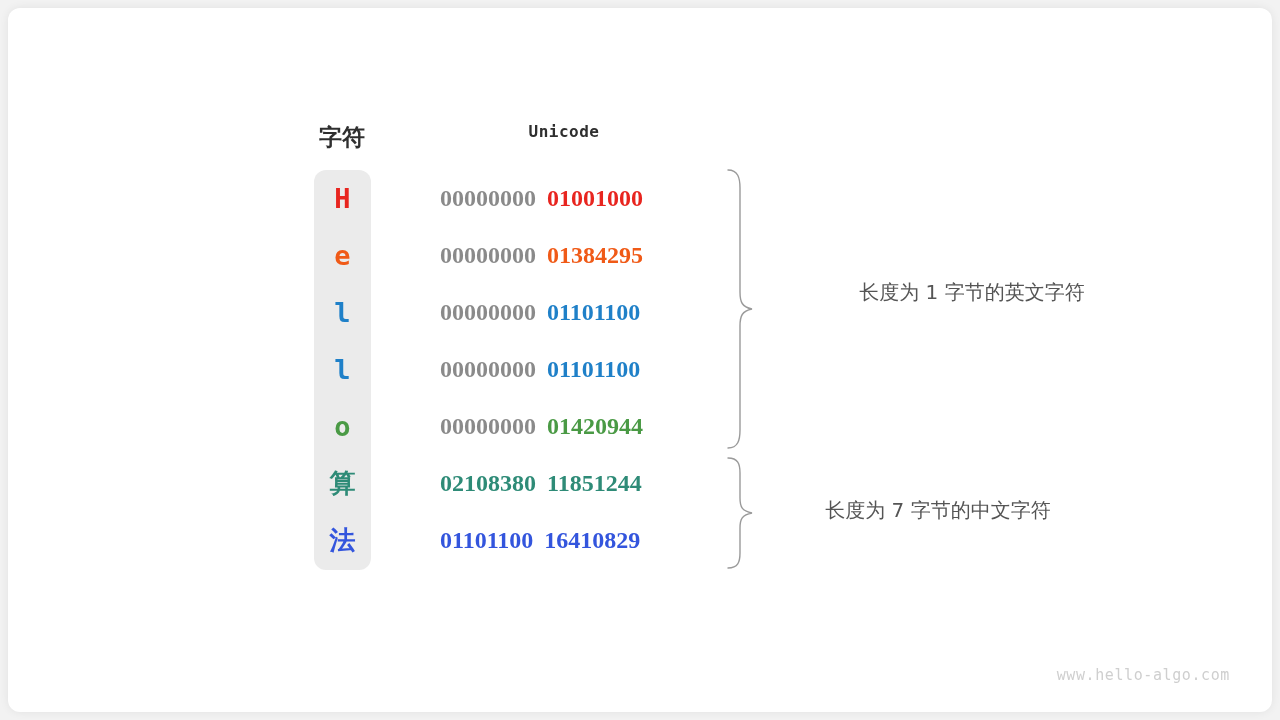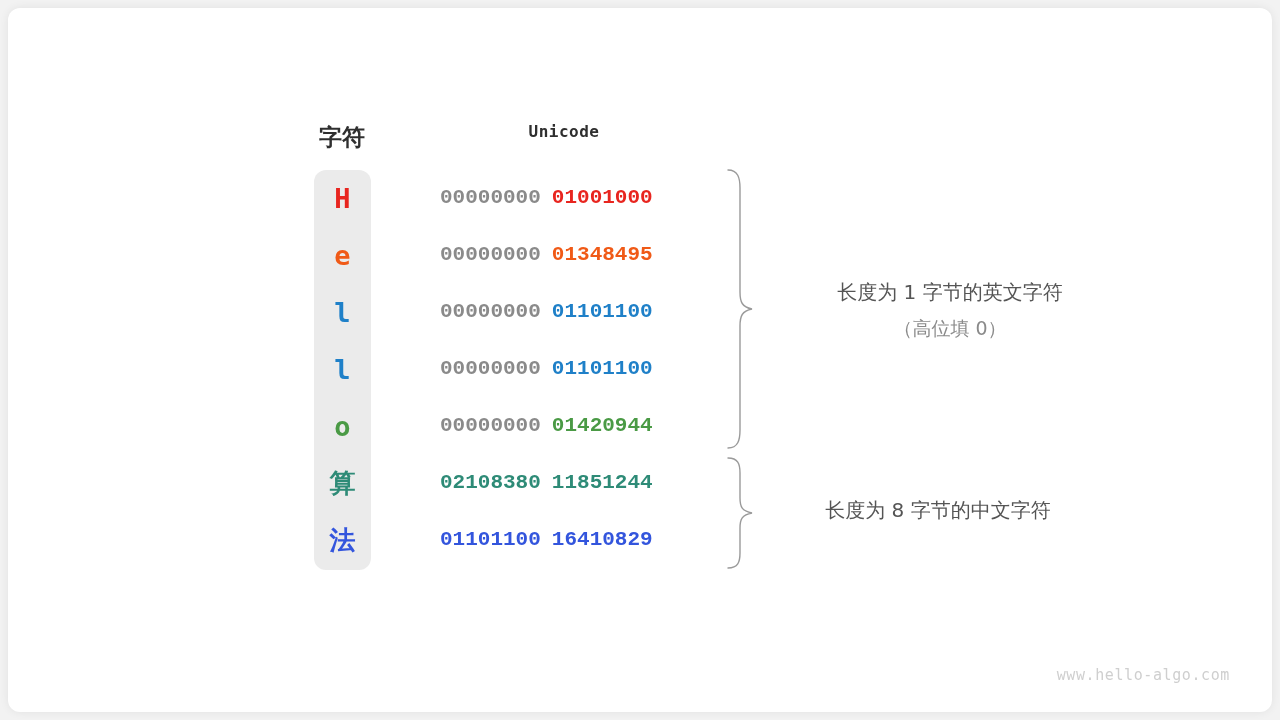--- a/index.html
+++ b/index.html
@@ -84,22 +84,22 @@
   }
 
   
   .bin-row {
     position: absolute;
     left: 432px;
     width: 260px;
     height: 30px;
     line-height: 30px;
     white-space: nowrap;
-    font-family: Liberation Mono, monospace;
-    font-size: 21px;
+    font-family: Liberation Serif, serif;
+    font-size: 24px;
     font-weight: bold;
     letter-spacing: 0px;
   }
   .bin-hi { color: #8a8a8a; }
   .bin-sep { display: inline-block; width: 11px; }
 
   
   .brace-svg {
     position: absolute;
     overflow: visible;
@@ -113,21 +113,21 @@
     font-family: "DejaVu Sans", sans-serif;
     font-size: 20px;
     line-height: 36px;
     white-space: nowrap;
   }
   .annotation .sub {
     display: block;
     color: #8a8a8a;
     font-size: 19px;
   }
-  #annotation-1 { left: 772px; top: 266px; width: 340px; }
+  #annotation-1 { left: 794px; top: 266px; width: 340px; }
   #annotation-2 { left: 760px; top: 484px; width: 340px; }
 
   
   #watermark {
     position: absolute;
     right: 42px;
     bottom: 28px;
     color: #cfcfcf;
     font-family: "DejaVu Sans Mono", monospace;
     font-size: 15px;
@@ -148,21 +148,21 @@
         <div class="char-cell" style="top: 57px; color: rgb(240, 90, 23);">e</div>
         <div class="char-cell" style="top: 114px; color: rgb(31, 128, 200);">l</div>
         <div class="char-cell" style="top: 171px; color: rgb(31, 128, 200);">l</div>
         <div class="char-cell" style="top: 228px; color: rgb(74, 154, 69);">o</div>
         <div class="char-cell cjk" style="top: 285px; color: rgb(46, 139, 119);">算</div>
         <div class="char-cell cjk" style="top: 342px; color: rgb(51, 85, 221);">法</div>
       </div>
 
     <div id="rows-host">
         <div class="bin-row" style="top: 175px;"><span class="bin-hi">00000000</span><span class="bin-sep"> </span><span style="color: rgb(232, 37, 31);">01001000</span></div>
-        <div class="bin-row" style="top: 232px;"><span class="bin-hi">00000000</span><span class="bin-sep"> </span><span style="color: rgb(240, 90, 23);">01348495</span></div>
+        <div class="bin-row" style="top: 232px;"><span class="bin-hi">00000000</span><span class="bin-sep"> </span><span style="color: rgb(240, 90, 23);">01384295</span></div>
         <div class="bin-row" style="top: 289px;"><span class="bin-hi">00000000</span><span class="bin-sep"> </span><span style="color: rgb(31, 128, 200);">01101100</span></div>
         <div class="bin-row" style="top: 346px;"><span class="bin-hi">00000000</span><span class="bin-sep"> </span><span style="color: rgb(31, 128, 200);">01101100</span></div>
         <div class="bin-row" style="top: 403px;"><span class="bin-hi">00000000</span><span class="bin-sep"> </span><span style="color: rgb(74, 154, 69);">01420944</span></div>
         <div class="bin-row" style="top: 460px;"><span style="color: rgb(46, 139, 119);">02108380</span><span class="bin-sep"> </span><span style="color: rgb(46, 139, 119);">11851244</span></div>
         <div class="bin-row" style="top: 517px;"><span style="color: rgb(51, 85, 221);">01101100</span><span class="bin-sep"> </span><span style="color: rgb(51, 85, 221);">16410829</span></div>
       </div>
 
     <svg class="brace-svg" id="brace-1" style="left:718px; top:160px;" width="34" height="282" viewBox="0 0 34 282">
       <path d="M 2 2
                C 12 2, 14 10, 14 20
@@ -178,22 +178,21 @@
                C 12 2, 14 8, 14 17
                L 14 42
                C 14 51, 16 55, 26 57
                C 16 59, 14 63, 14 72
                L 14 97
                C 14 106, 12 112, 2 112" fill="none" stroke="#9a9a9a" stroke-width="1.4" stroke-linecap="round"></path>
     </svg>
 
     <div class="annotation" id="annotation-1">
       <span>长度为 1 字节的英文字符</span>
-      <span class="sub">（高位填 0）</span>
     </div>
     <div class="annotation" id="annotation-2">
-      <span>长度为 8 字节的中文字符</span>
+      <span>长度为 7 字节的中文字符</span>
     </div>
 
     <div id="watermark">www.hello-algo.com</div>
 
   </div>
 </div>
 
 </body></html>

